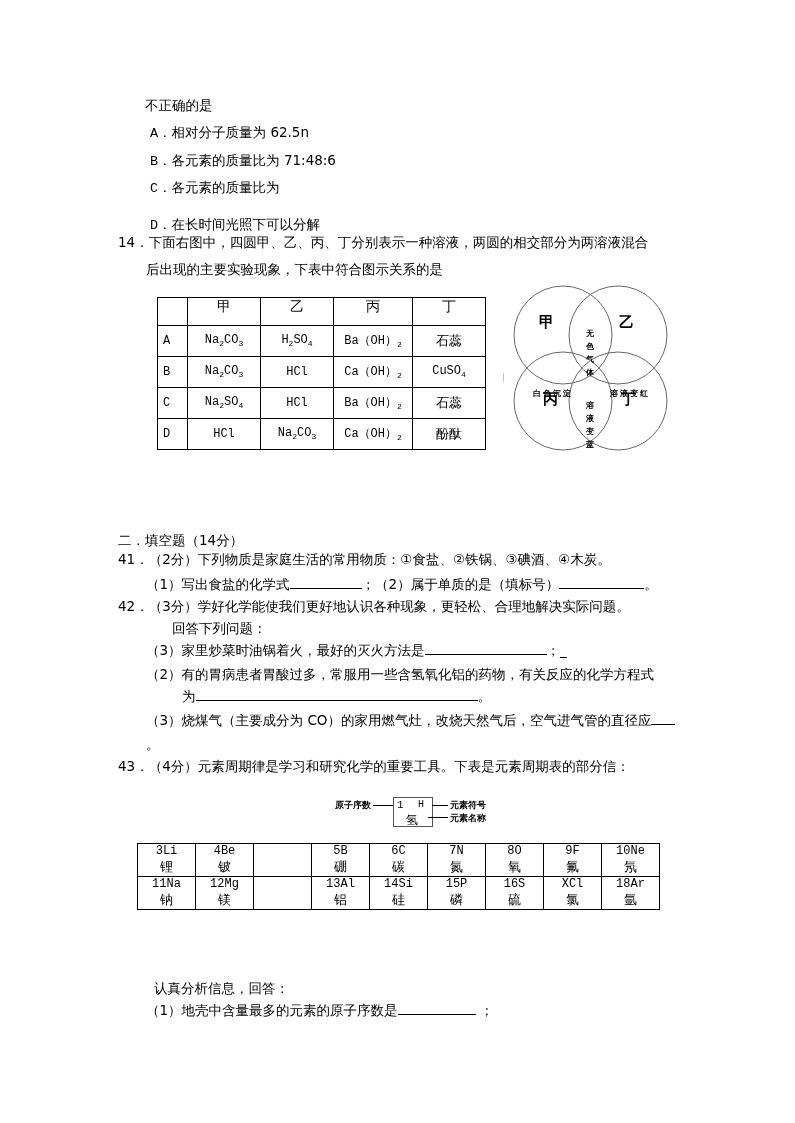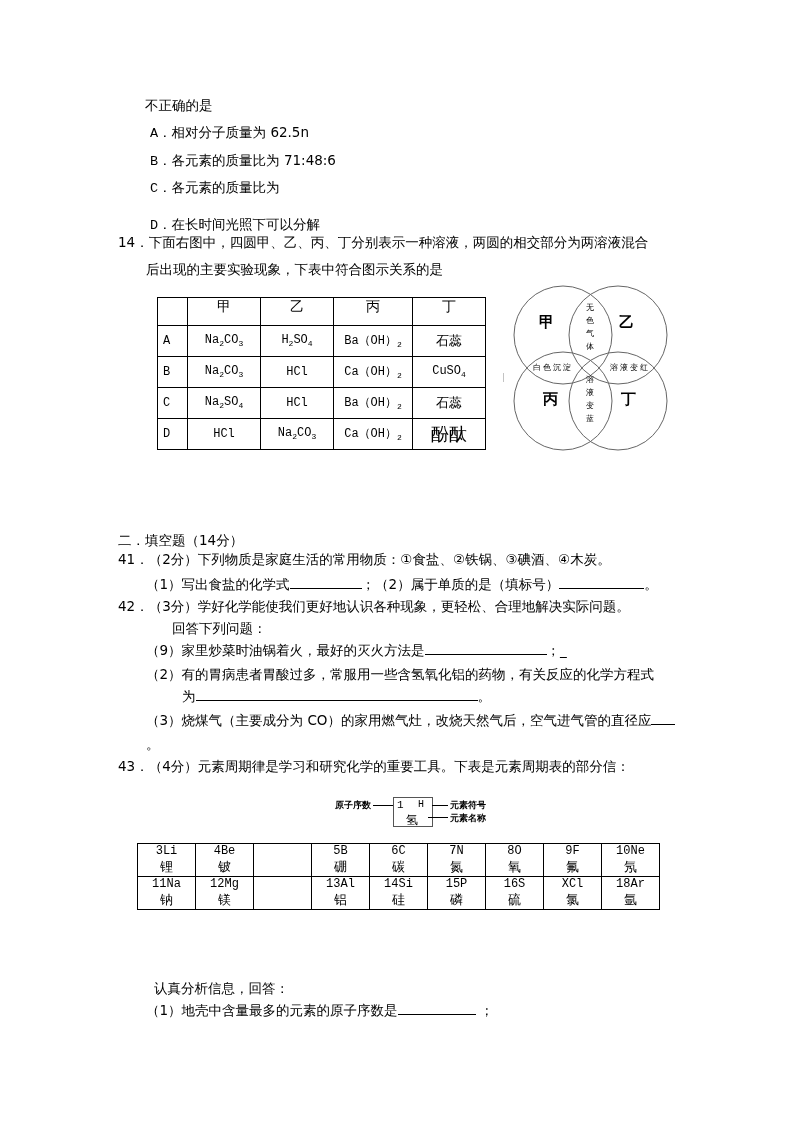--- a/index.html
+++ b/index.html
@@ -14,21 +14,21 @@
   table.q14 { position:absolute; left:157px; top:297px; border-collapse:collapse; }
   table.q14 td { border:1px solid #000; height:30px; padding:0; text-align:center; font-size:12px;
                  font-family:"Liberation Mono","DejaVu Sans Mono", monospace; }
   table.q14 td.lbl { width:24px; text-align:left; padding-left:5px; }
   table.q14 tr.hdr td { height:27px; font-family:"DejaVu Sans", sans-serif; font-size:14px; vertical-align:top; }
   table.q14 sub { font-size:8px; }
 
   
   .venn { position:absolute; left:503px; top:285px; width:170px; height:170px; }
   .vlabel { position:absolute; font-size:15px; font-weight:bold; }
-  .vsmall { position:absolute; font-size:8px; font-weight:normal; line-height:13px; text-align:center; }
+  .vsmall { position:absolute; font-size:8px; font-weight:bold; line-height:13px; text-align:center;margin-top:26px; }
 
   
   table.pt { position:absolute; left:137px; top:843px; border-collapse:collapse; }
   table.pt td { width:57px; height:32px; padding:0; text-align:center; font-size:12px; line-height:15px;
                 border:1px solid #000; vertical-align:top; font-family:"Liberation Mono","DejaVu Sans Mono", monospace; }
   table.pt td.e { border:none; }
   table.pt td .nm { font-family:"DejaVu Sans", sans-serif; font-size:13px; }
   table.pt td.dots { vertical-align:middle; font-weight:bold; }
 
   .legend { position:absolute; left:335px; top:795px; width:170px; height:35px; font-size:9px; }
@@ -74,21 +74,21 @@
     <td>Na<sub>2</sub>SO<sub>4</sub></td>
     <td>HCl</td>
     <td>Ba（OH）<sub>2</sub></td>
     <td style="font-family:'DejaVu Sans',sans-serif;font-size:13px">石蕊</td>
   </tr>
   <tr>
     <td class="lbl">D</td>
     <td>HCl</td>
     <td>Na<sub>2</sub>CO<sub>3</sub></td>
     <td>Ca（OH）<sub>2</sub></td>
-    <td style="font-family:Liberation Mono, monospace;font-size:18px">酚酞</td>
+    <td style="font-family:Liberation Mono, monospace;font-size:13px">酚酞</td>
   </tr>
 </tbody>
   </table>
 
 <div class="venn">
   <svg width="170" height="170" viewBox="0 0 170 170">
     <g fill="none" stroke="#666" stroke-width="1">
       <circle cx="60" cy="50" r="49"></circle>
       <circle cx="115" cy="50" r="49"></circle>
       <circle cx="60" cy="116" r="49"></circle>
@@ -109,21 +109,21 @@
 <div class="abs line" style="left:118px;top:532px;">二．填空题（14分）</div>
 
 <div class="abs line" style="left:118px;top:551px;"><span>41．</span><span>（2分）下列物质是家庭生活的常用物质：①食盐、②铁锅、③碘酒、④木炭。</span></div>
 <div class="abs line" style="left:146px;top:576px;">
   <span>（1）写出食盐的化学式</span><span class="blank" style="width:72px"></span><span>；（2）属于单质的是（填标号）</span><span class="blank" style="width:85px"></span><span>。</span>
 </div>
 
 <div class="abs line" style="left:118px;top:598px;"><span>42．</span><span>（3分）学好化学能使我们更好地认识各种现象，更轻松、合理地解决实际问题。</span></div>
 <div class="abs line" style="left:146px;top:620px;margin-left:26px;">回答下列问题：</div>
 <div class="abs line" style="left:146px;top:642px;">
-  <span>（9）家里炒菜时油锅着火，最好的灭火方法是</span><span class="blank" style="width:122px"></span><span>；_</span>
+  <span>（3）家里炒菜时油锅着火，最好的灭火方法是</span><span class="blank" style="width:122px"></span><span>；_</span>
 </div>
 <div class="abs line" style="left:146px;top:666px;">（2）有的胃病患者胃酸过多，常服用一些含氢氧化铝的药物，有关反应的化学方程式</div>
 <div class="abs line" style="left:182px;top:688px;">
   <span>为</span><span class="blank" style="width:282px"></span><span>。</span>
 </div>
 <div class="abs line" style="left:146px;top:712px;">
   <span>（3）烧煤气（主要成分为 CO）的家用燃气灶，改烧天然气后，空气进气管的直径应</span><span class="blank" style="width:24px"></span>
 </div>
 <div class="abs line" style="left:146px;top:736px;">。</div>
 

